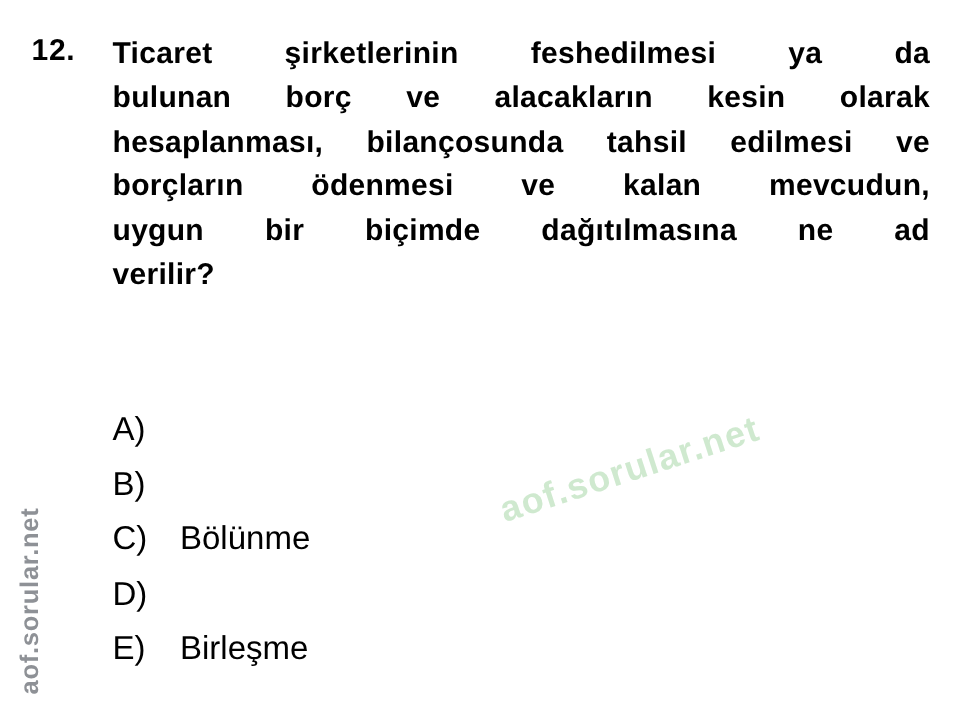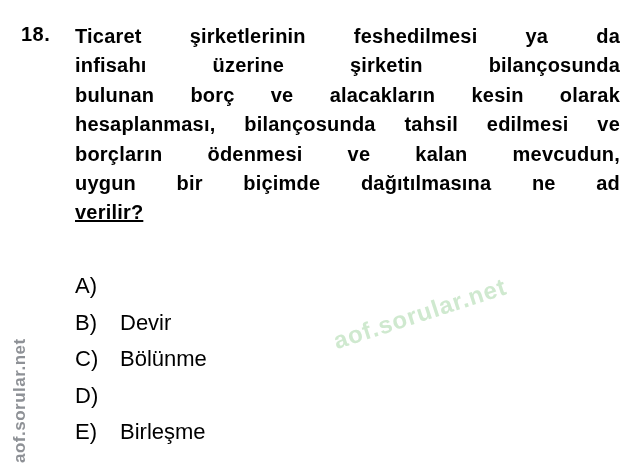--- a/index.html
+++ b/index.html
@@ -39,21 +39,20 @@
     height: 29.4px;
     line-height: 29.4px;
     text-align: justify;
     text-align-last: justify;
     white-space: nowrap;
     letter-spacing: 0.2px;
   }
   .q-line.last {
     text-align: center;
     text-align-last: left;
-    text-decoration: underline;
   }
 
   
   .options {
     position: absolute;
     left: 75px;
     top: 268px;
     font-size: 22px;
     font-weight: normal;
   }
@@ -98,39 +97,37 @@
     letter-spacing: 0.5px;
     transform: rotate(-90deg);
     transform-origin: 0 0;
     white-space: nowrap;
     pointer-events: none;
   }
 </style>
 </head>
 <body>
 
-<div class="q-number">18.</div>
+<div class="q-number">12.</div>
 
 <div class="q-text">
   <div class="q-line">Ticaret şirketlerinin feshedilmesi ya da</div>
-  <div class="q-line">infisahı üzerine şirketin bilançosunda</div>
   <div class="q-line">bulunan borç ve alacakların kesin olarak</div>
   <div class="q-line">hesaplanması, bilançosunda tahsil edilmesi ve</div>
   <div class="q-line">borçların ödenmesi ve kalan mevcudun,</div>
   <div class="q-line">uygun bir biçimde dağıtılmasına ne ad</div>
   <div class="q-line last">verilir?</div>
 </div>
 
 <div class="options">
   <div class="option-row">
     <span class="option-letter">A)</span>
   </div>
   <div class="option-row">
     <span class="option-letter">B)</span>
-    <span class="option-text">Devir</span>
   </div>
   <div class="option-row">
     <span class="option-letter">C)</span>
     <span class="option-text">Bölünme</span>
   </div>
   <div class="option-row">
     <span class="option-letter">D)</span>
   </div>
   <div class="option-row">
     <span class="option-letter">E)</span>

